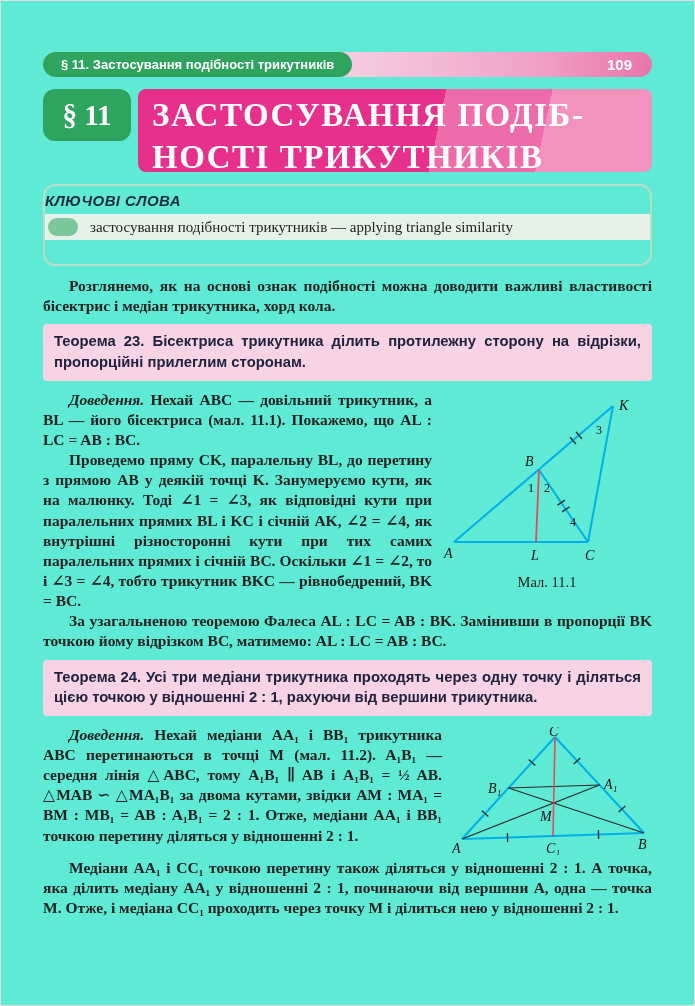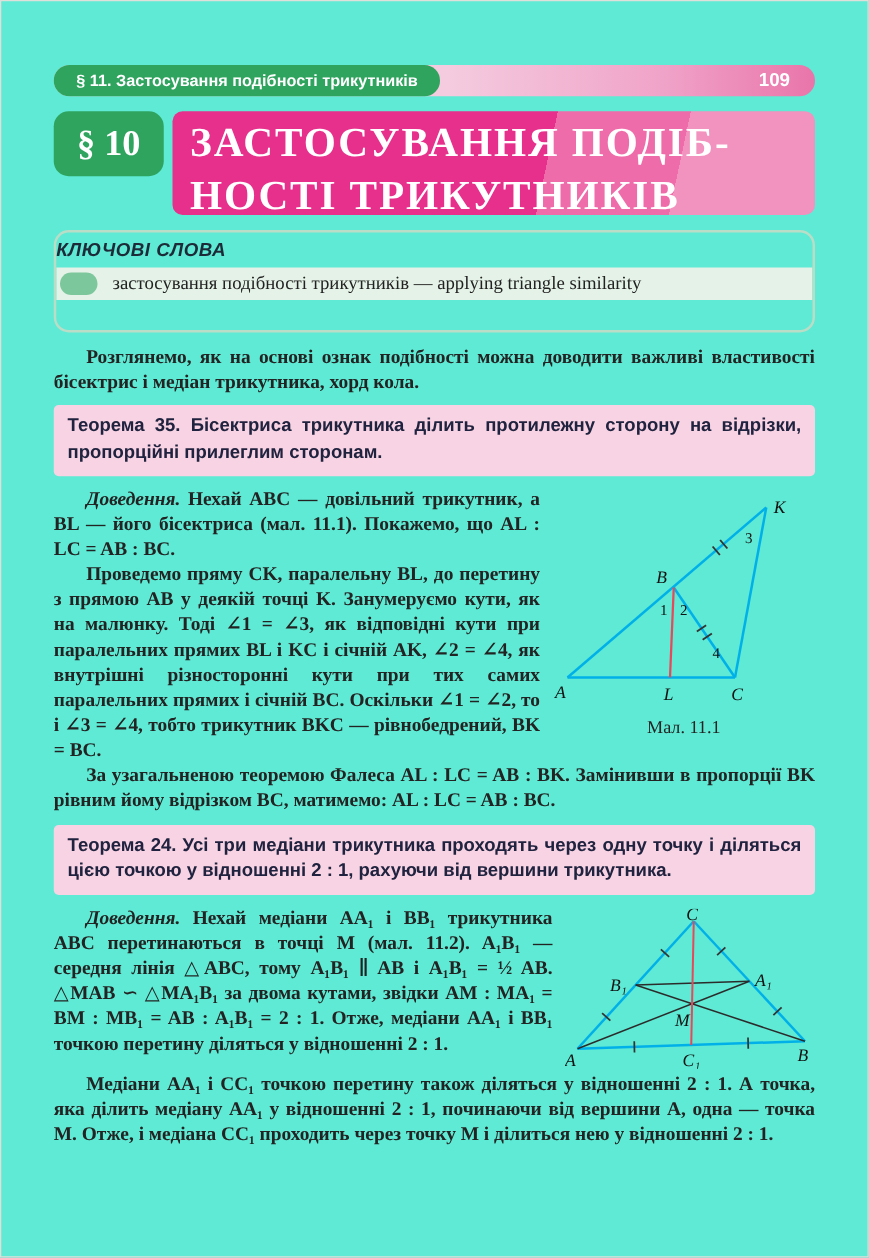--- a/index.html
+++ b/index.html
@@ -68,38 +68,38 @@
 <body>
 
 <div class="page">
 
   <div class="header-bar">
     <div class="header-pill">§ 11. Застосування подібності трикутників</div>
     <div class="page-num">109</div>
   </div>
 
   <div class="title-row">
-    <div class="title-badge">§ 10</div>
+    <div class="title-badge">§ 11</div>
     <div class="title-banner">
       <div>ЗАСТОСУВАННЯ ПОДІБ-</div>
       <div>НОСТІ ТРИКУТНИКІВ</div>
     </div>
   </div>
 
   <div class="keywords">
     <div class="kw-title">КЛЮЧОВІ СЛОВА</div>
     <div class="kw-bar">
       <span class="kw-capsule"></span>
       <span class="kw-text">застосування подібності трикутників — applying triangle similarity</span>
     </div>
   </div>
 
   <p class="body indent mt10">Розглянемо, як на основі ознак подібності можна доводити важливі властивості бісектрис і медіан трикутника, хорд кола.</p>
 
-  <div class="theorem">Теорема 35. Бісектриса трикутника ділить протилежну сторону на відрізки, пропорційні прилеглим сторонам.</div>
+  <div class="theorem">Теорема 23. Бісектриса трикутника ділить протилежну сторону на відрізки, пропорційні прилеглим сторонам.</div>
 
   <div class="proof">
     <figure class="fig">
       <svg width="210" height="180" viewBox="0 0 210 180">
         <g stroke="#00b0e8" stroke-width="2" fill="none">
           <line x1="12" y1="150" x2="171" y2="14"></line>
           <line x1="12" y1="150" x2="146" y2="150"></line>
           <line x1="146" y1="150" x2="171" y2="14"></line>
           <line x1="97" y1="78" x2="146" y2="150"></line>
         </g>
@@ -117,21 +117,21 @@
         <text class="vlabel" x="143" y="168">C</text>
         <text class="nlabel" x="86" y="100">1</text>
         <text class="nlabel" x="102" y="100">2</text>
         <text class="nlabel" x="154" y="42">3</text>
         <text class="nlabel" x="128" y="134">4</text>
       </svg>
       <figcaption>Мал. 11.1</figcaption>
     </figure>
     <p class="body indent"><span class="lead">Доведення.</span><span> Нехай ABC — довільний трикутник, а BL — його бісектриса (мал. 11.1). Покажемо, що AL : LC = AB : BC.</span></p>
     <p class="body indent">Проведемо пряму CK, паралельну BL, до перетину з прямою AB у деякій точці K. Занумеруємо кути, як на малюнку. Тоді ∠1 = ∠3, як відповідні кути при паралельних прямих BL і KC і січній AK, ∠2 = ∠4, як внутрішні різносторонні кути при тих самих паралельних прямих і січній BC. Оскільки ∠1 = ∠2, то і ∠3 = ∠4, тобто трикутник BKC — рівнобедрений, BK = BC.</p>
-    <p class="body indent">За узагальненою теоремою Фалеса AL : LC = AB : BK. Замінивши в пропорції BK рівним йому відрізком BC, матимемо: AL : LC = AB : BC.</p>
+    <p class="body indent">За узагальненою теоремою Фалеса AL : LC = AB : BK. Замінивши в пропорції BK точкою йому відрізком BC, матимемо: AL : LC = AB : BC.</p>
   </div>
 
   <div class="theorem">Теорема 24. Усі три медіани трикутника проходять через одну точку і діляться цією точкою у відношенні 2 : 1, рахуючи від вершини трикутника.</div>
 
   <div class="proof">
     <figure class="fig">
       <svg width="200" height="128" viewBox="0 0 200 128">
         <g stroke="#00b0e8" stroke-width="2" fill="none">
           <line x1="10" y1="112" x2="192" y2="106"></line>
           <line x1="192" y1="106" x2="103" y2="10"></line>

